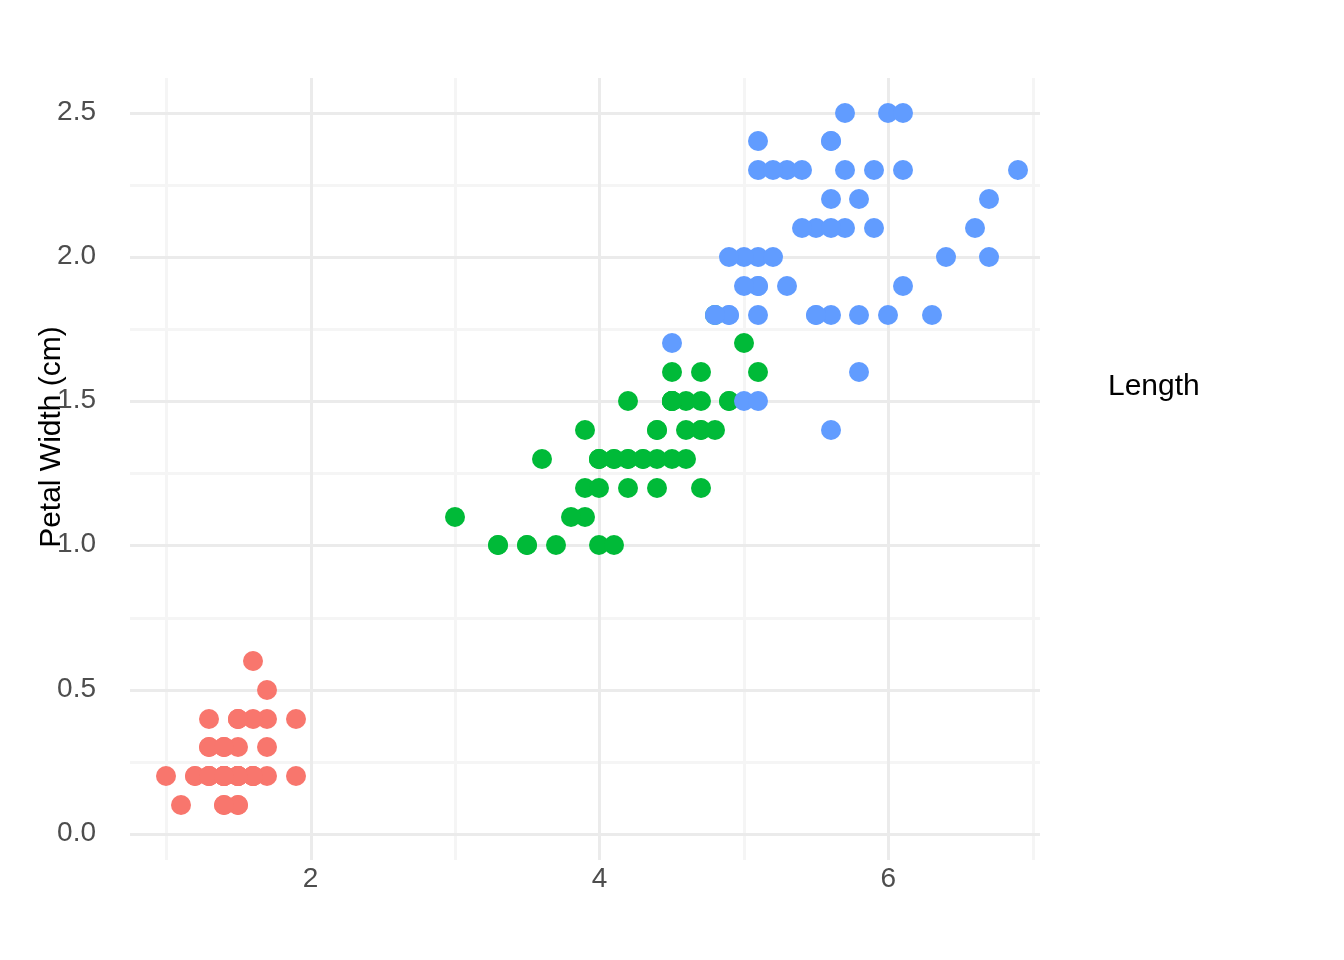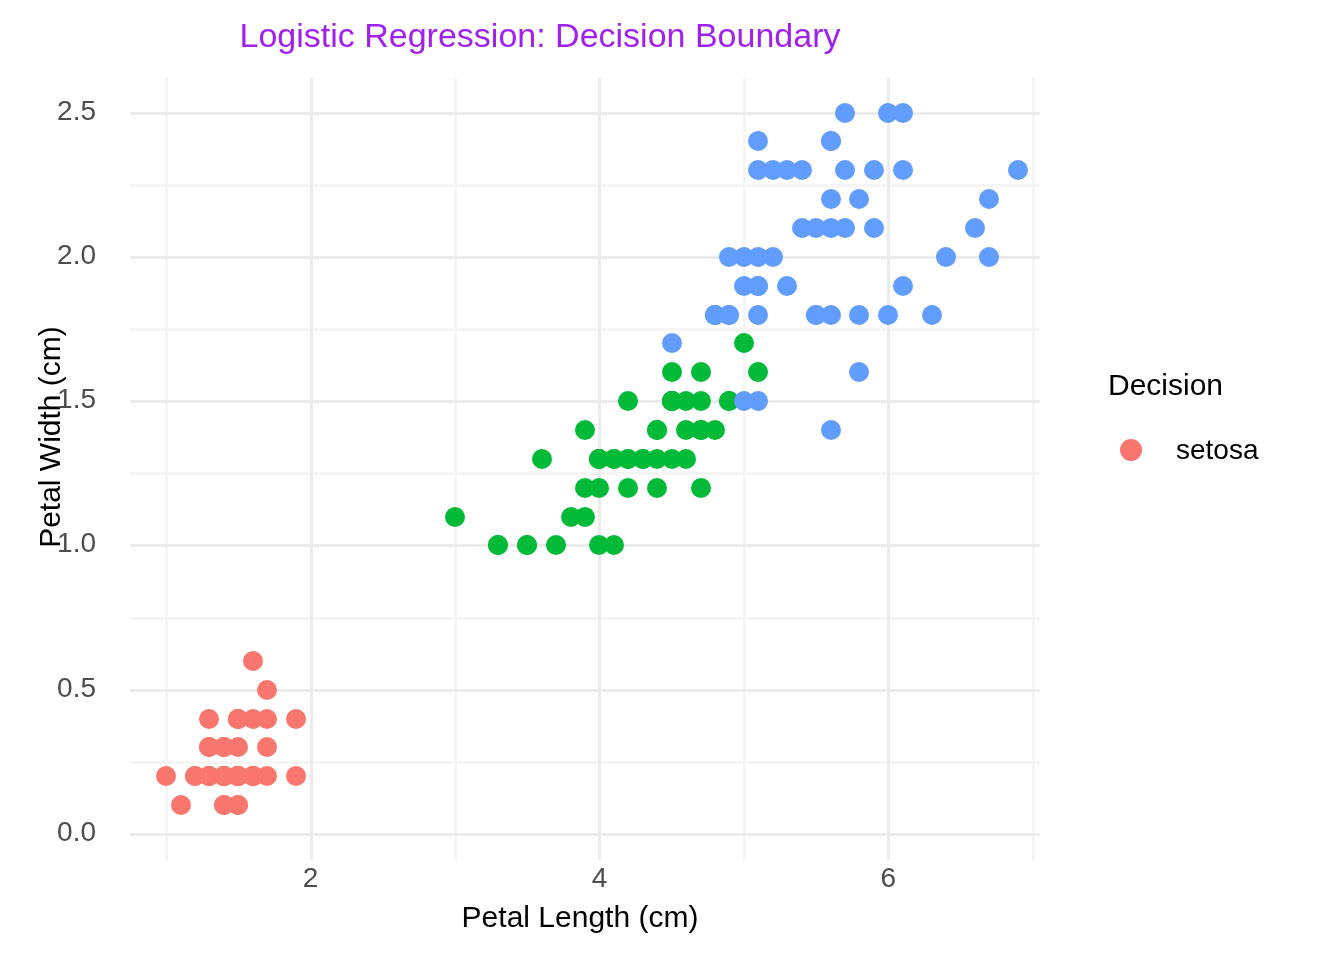--- a/index.html
+++ b/index.html
@@ -145,25 +145,23 @@
     color: #000000;
     margin-left: 22px;
     white-space: nowrap;
   }
 </style>
 </head>
 <body>
 
 <div id="chart-root">
 
-  <div id="chart-title" style="color: rgb(160, 32, 240);">Logistic Regression: Decision Boundary</div>
 
   <div id="y-axis-title">Petal Width (cm)</div>
 
-  <div id="x-axis-title">Petal Length (cm)</div>
 
   <div id="panel" style="background: rgb(255, 255, 255);">
     <div id="grid-layer">
         <div class="gridline-minor-h" style="top: 682.889px; background: rgb(245, 245, 245);"></div>
         <div class="gridline-minor-h" style="top: 538.609px; background: rgb(245, 245, 245);"></div>
         <div class="gridline-minor-h" style="top: 394.328px; background: rgb(245, 245, 245);"></div>
         <div class="gridline-minor-h" style="top: 250.048px; background: rgb(245, 245, 245);"></div>
         <div class="gridline-minor-h" style="top: 105.768px; background: rgb(245, 245, 245);"></div>
         <div class="gridline-minor-v" style="left: 35.1111px; background: rgb(245, 245, 245);"></div>
         <div class="gridline-minor-v" style="left: 324px; background: rgb(245, 245, 245);"></div>
@@ -341,24 +339,18 @@
       <div class="ytick-label" style="top: 238.908px;">2.0</div>
       <div class="ytick-label" style="top: 94.6273px;">2.5</div>
     </div>
   <div id="xtick-labels">
       <div class="xtick-label" style="left: 310.556px;">2</div>
       <div class="xtick-label" style="left: 599.444px;">4</div>
       <div class="xtick-label" style="left: 888.333px;">6</div>
     </div>
 
   <div id="legend">
-    <div id="legend-title">Decision</div>
+    <div id="legend-title">Length</div>
     <div id="legend-items">
-        <div class="legend-item">
-          <div class="legend-key">
-            <div class="legend-swatch" style="background: rgb(248, 118, 109);"></div>
-          </div>
-          <div class="legend-label">setosa</div>
-        </div>
       </div>
   </div>
 
 </div>
 
 </body></html>

